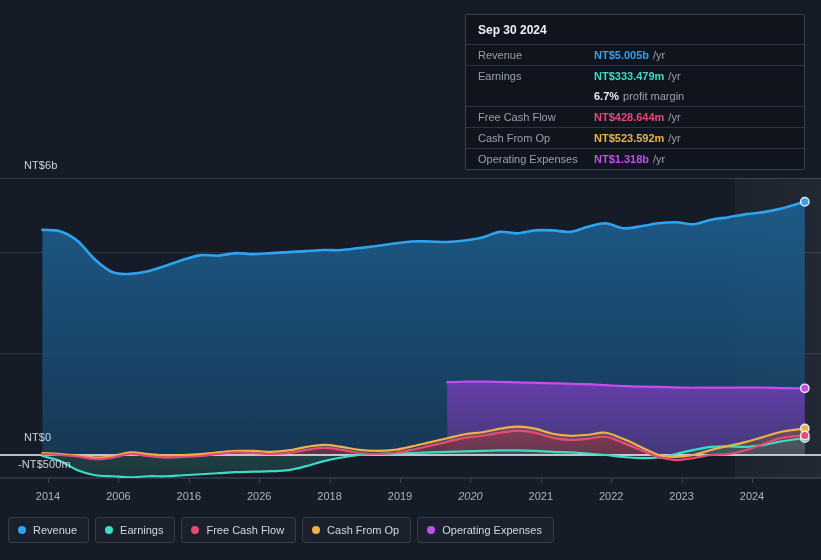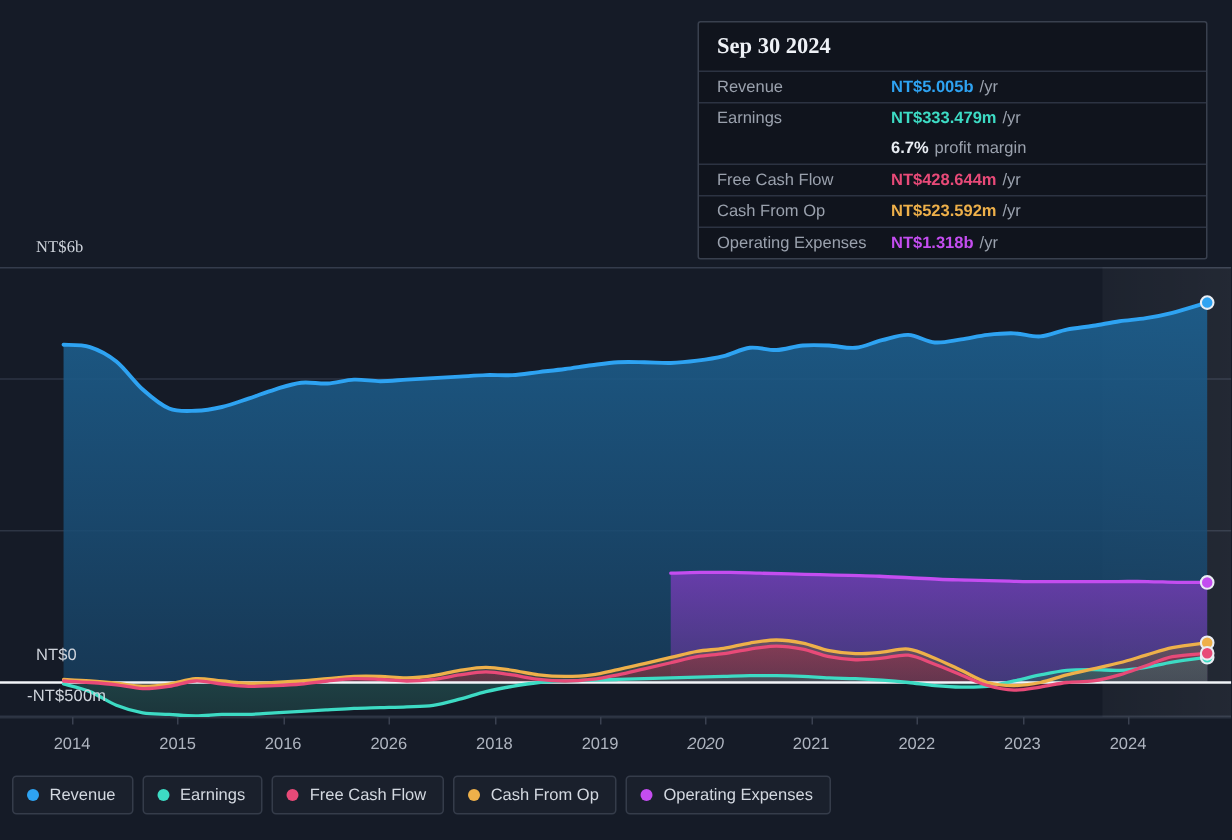--- a/index.html
+++ b/index.html
@@ -21,21 +21,21 @@
   #plot-svg{display:block;width:821px;height:300px;}
 
   
   .axis-label{
     position:absolute;
     font-size:11px;
     color:#cfd4dc;
     white-space:nowrap;
     letter-spacing:0.1px;
   }
-  #label-top{left:24px;top:159px;font-family:Liberation Serif, serif;}
+  #label-top{left:24px;top:159px;}
   #label-zero{left:24px;top:431px;}
   #label-neg{left:18px;top:458px;}
 
   #x-axis{
     position:absolute;left:0;top:478px;width:696px;height:32px;
   }
   .x-tick{
     position:absolute;top:12px;
     font-size:11px;color:#aeb4bf;
     transform:translateX(-50%);
@@ -52,23 +52,22 @@
   #tooltip{
     position:absolute;left:465px;top:14px;width:340px;
     background:#10141d;
     border:1px solid #39404e;
     border-radius:2px;
     padding:0;
     box-sizing:border-box;
     z-index:30;
   }
   #tooltip-date{
-    font-size:15px;font-weight:bold;color:#eef1f6;
+    font-size:12px;font-weight:bold;color:#eef1f6;
     padding:8px 10px 7px 12px;
-    font-family:Liberation Serif, serif;
   }
   .tt-row{
     display:flex;align-items:center;
     border-top:1px solid #2c3342;
     padding:4px 10px 4px 12px;
     font-size:11px;
     min-height:17px;
     box-sizing:border-box;
   }
   .tt-row.no-border{border-top:none;align-items:center;}
@@ -181,21 +180,21 @@
 
   <div class="axis-label" id="label-top">NT$6b</div>
   <div class="axis-label" id="label-zero">NT$0</div>
   <div class="axis-label" id="label-neg">-NT$500m</div>
 
   <div id="x-axis">
     <div class="x-axis-line"></div>
   <div class="x-tick-mark" style="left: 48px;"></div>
       <div class="x-tick" style="left: 48px;">2014</div>
       <div class="x-tick-mark" style="left: 118.4px;"></div>
-      <div class="x-tick" style="left: 118.4px;">2015</div>
+      <div class="x-tick" style="left: 118.4px;">2006</div>
       <div class="x-tick-mark" style="left: 188.8px;"></div>
       <div class="x-tick" style="left: 188.8px;">2016</div>
       <div class="x-tick-mark" style="left: 259.2px;"></div>
       <div class="x-tick" style="left: 259.2px;">2026</div>
       <div class="x-tick-mark" style="left: 329.6px;"></div>
       <div class="x-tick" style="left: 329.6px;">2018</div>
       <div class="x-tick-mark" style="left: 400px;"></div>
       <div class="x-tick" style="left: 400px;">2019</div>
       <div class="x-tick-mark" style="left: 470.4px;"></div>
       <div class="x-tick" style="left: 470.4px; font-style: italic;">2020</div>

